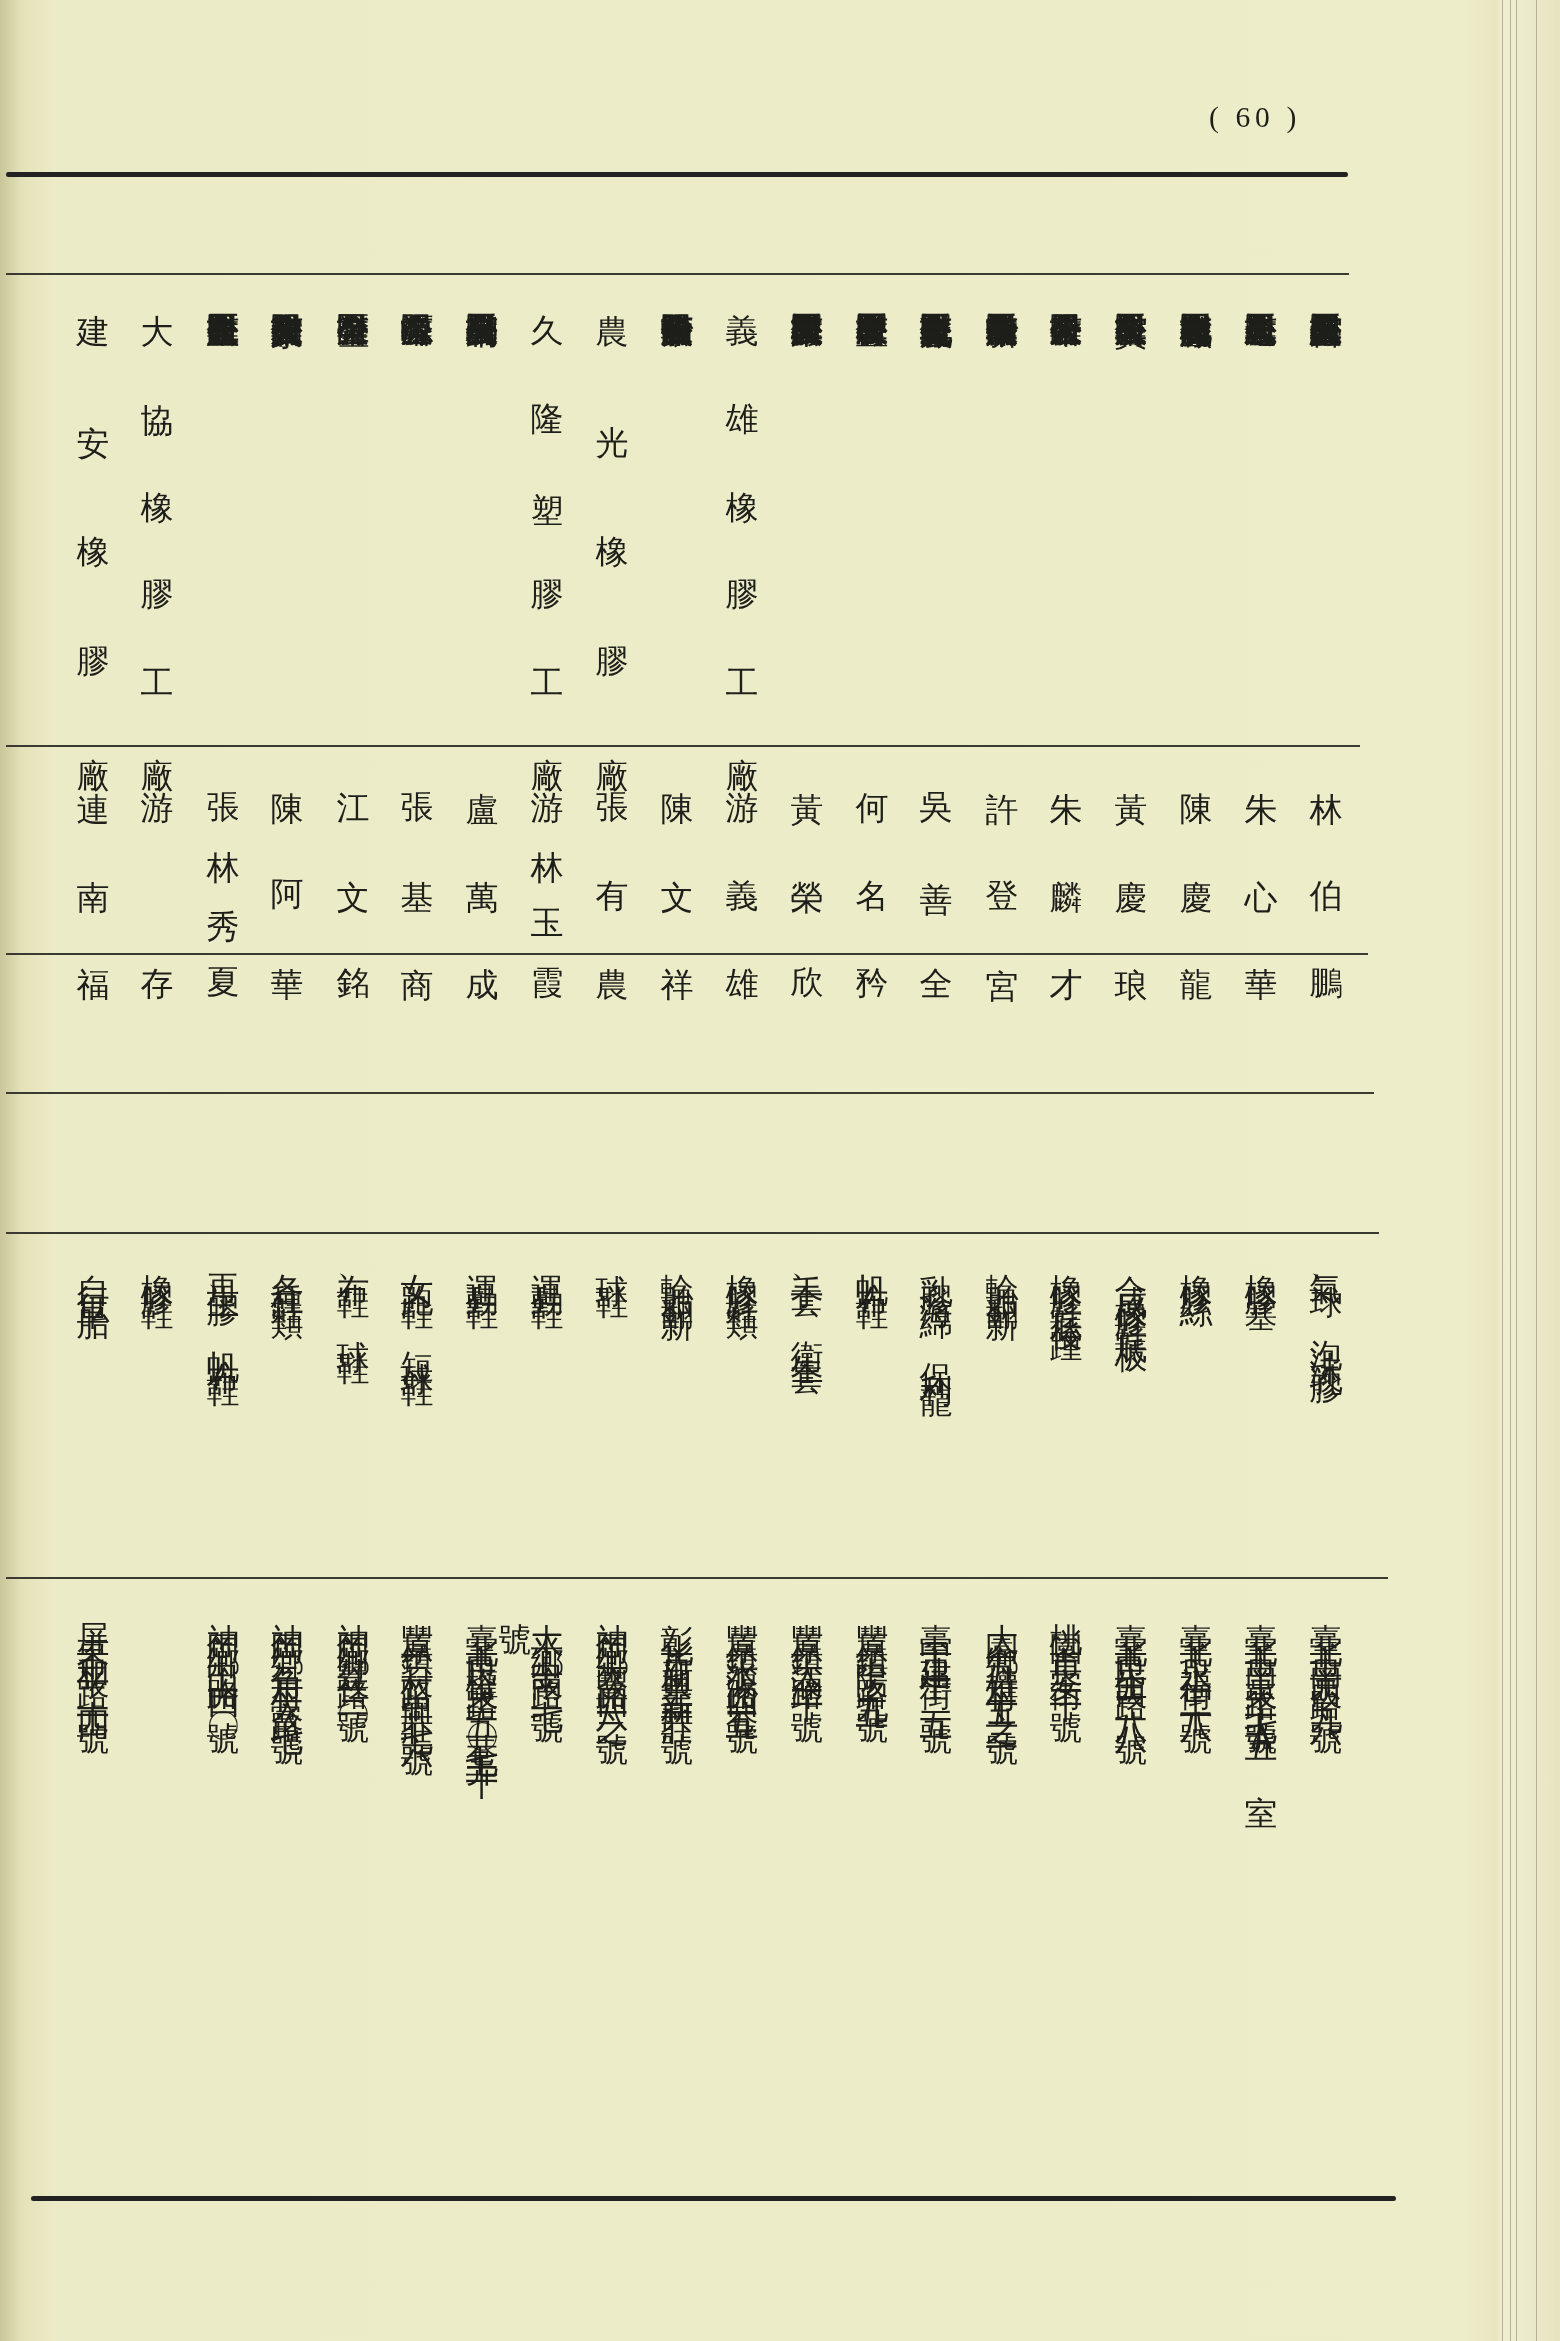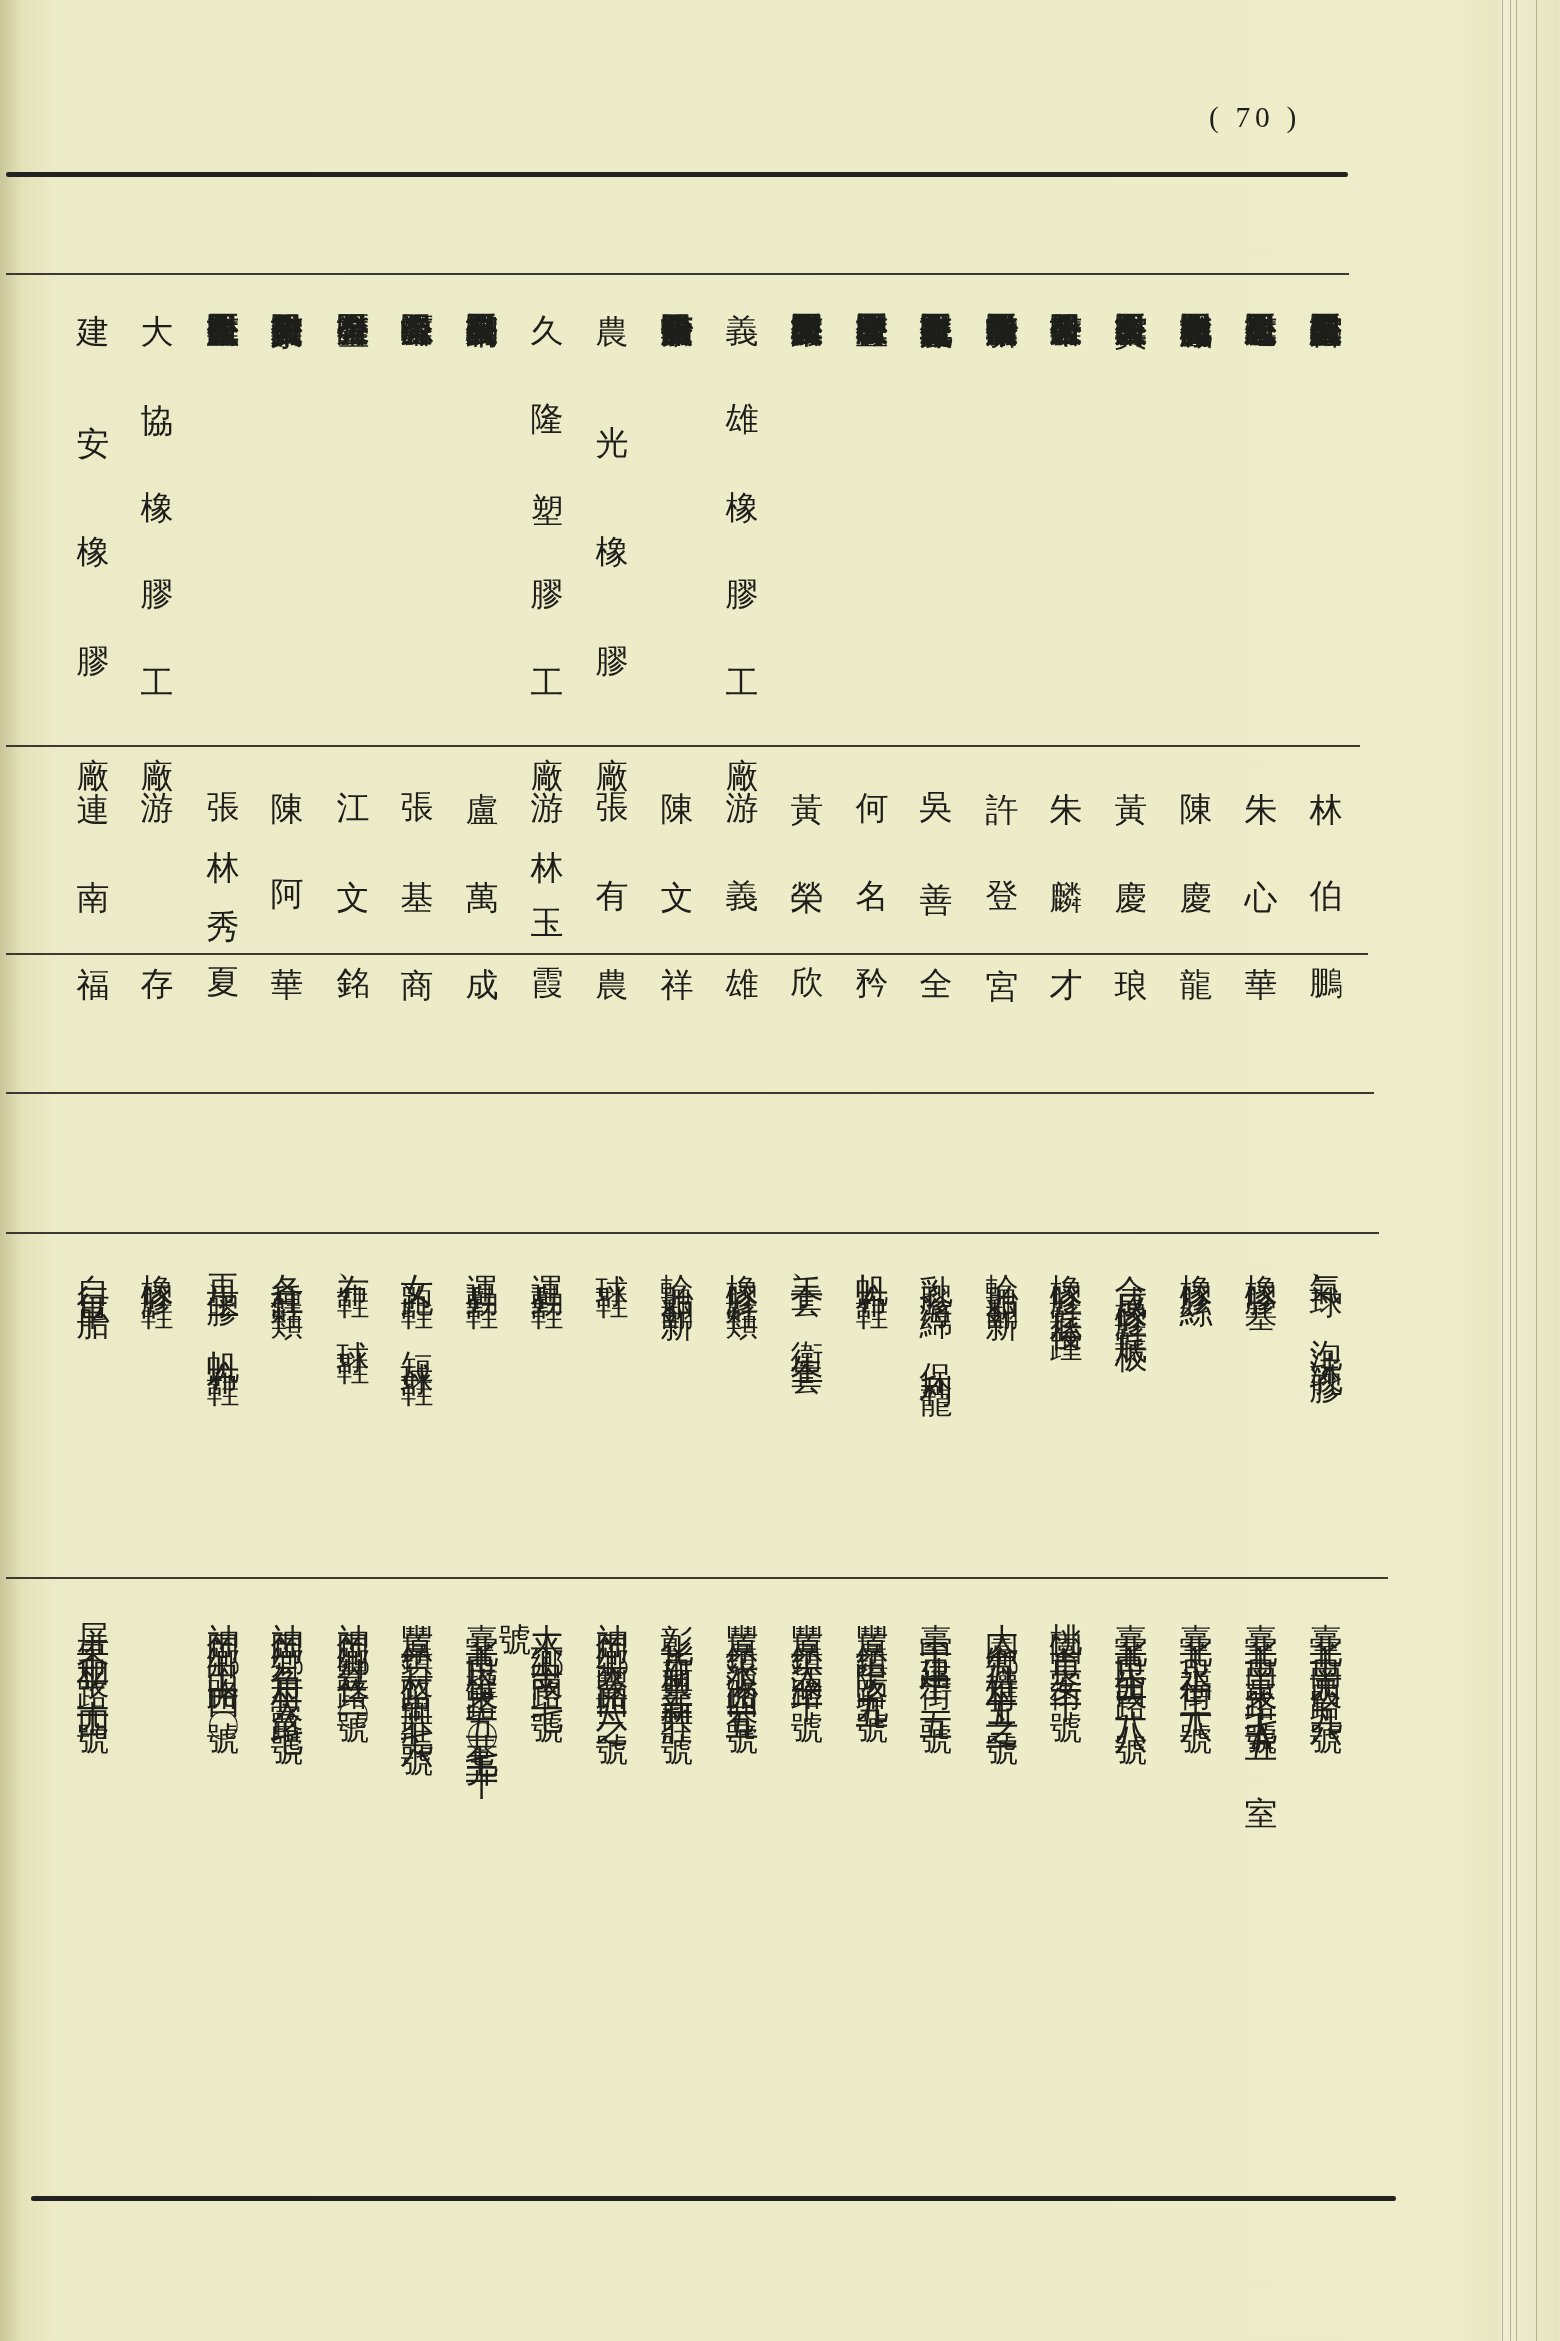--- a/index.html
+++ b/index.html
@@ -36,21 +36,21 @@
 </style>
 </head>
 <body>
 
 <div class="page-bg"></div>
 <div class="edge-line" style="left:1502px"></div>
 <div class="edge-line" style="left:1510px"></div>
 <div class="edge-line" style="left:1516px"></div>
 <div class="edge-line" style="left:1536px"></div>
 
-<div class="page-number">( 70 )</div>
+<div class="page-number">( 60 )</div>
 
 <div class="rule thick" style="left:6.2px; top:172px; width:1342px;"></div>
 <div class="rule thin" style="left:6.2px; top:273px; width:1343px;"></div>
 <div class="rule thin" style="left:6.2px; top:745px; width:1354px;"></div>
 <div class="rule thin" style="left:6.2px; top:953px; width:1362px;"></div>
 <div class="rule thin" style="left:6.2px; top:1092px; width:1368px;"></div>
 <div class="rule thin" style="left:6.2px; top:1232px; width:1373px;"></div>
 <div class="rule thin" style="left:6.2px; top:1577px; width:1382px;"></div>
 <div class="rule thick" style="left:31px; top:2196px; width:1365px;"></div>
 

